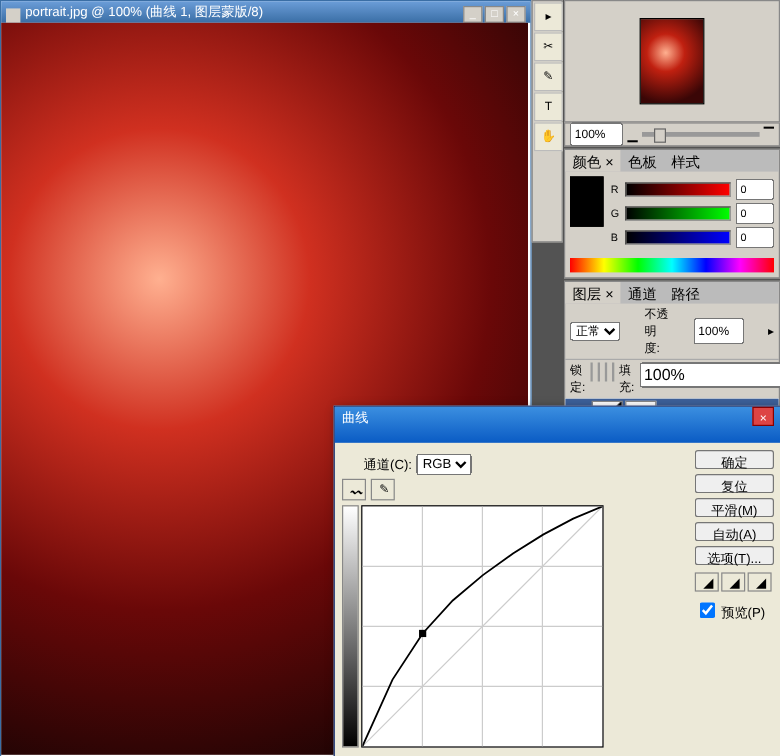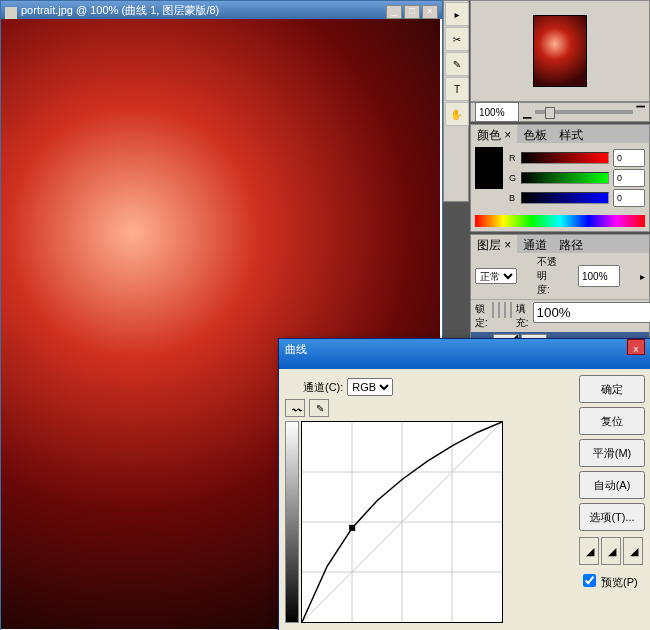--- a/index.html
+++ b/index.html
@@ -55,21 +55,21 @@
 .dlg-left{flex:1}
 .frow{display:flex;align-items:center;gap:4px;margin:3px 0;font-size:11px}
 .frow select{flex:1;height:18px;font-size:11px}
 .ico-btn{width:20px;height:18px;border:1px solid #888;background:#ece9d8;cursor:pointer;font-size:10px}
 .graph-wrap{display:flex;align-items:flex-start;gap:2px;margin-top:4px}
 .vgrad{width:12px;height:200px;background:linear-gradient(#fff,#000);border:1px solid #888}
 .graph{width:200px;height:200px;border:1px solid #000;background:#fff;position:relative}
 .grid line{stroke:#ccc;stroke-width:1}
 .curve-path{stroke:#000;stroke-width:1.5;fill:none}
 .dlg-right{width:66px;display:flex;flex-direction:column;gap:4px;font-size:11px}
-.dlg-right button{height:28px;font-size:11px;cursor:pointer}
+.dlg-right button{height:16px;font-size:11px;cursor:pointer}
 .dlg-right label{display:flex;align-items:flex-end;gap:2px}
 </style>
 </head>
 <body>
 
 <div class="doc-window">
   <div class="doc-title">
     <span class="doc-title-icon"></span>
     <span>portrait.jpg @ 100% (曲线 1, 图层蒙版/8)</span>
     <div class="doc-ctrls">

